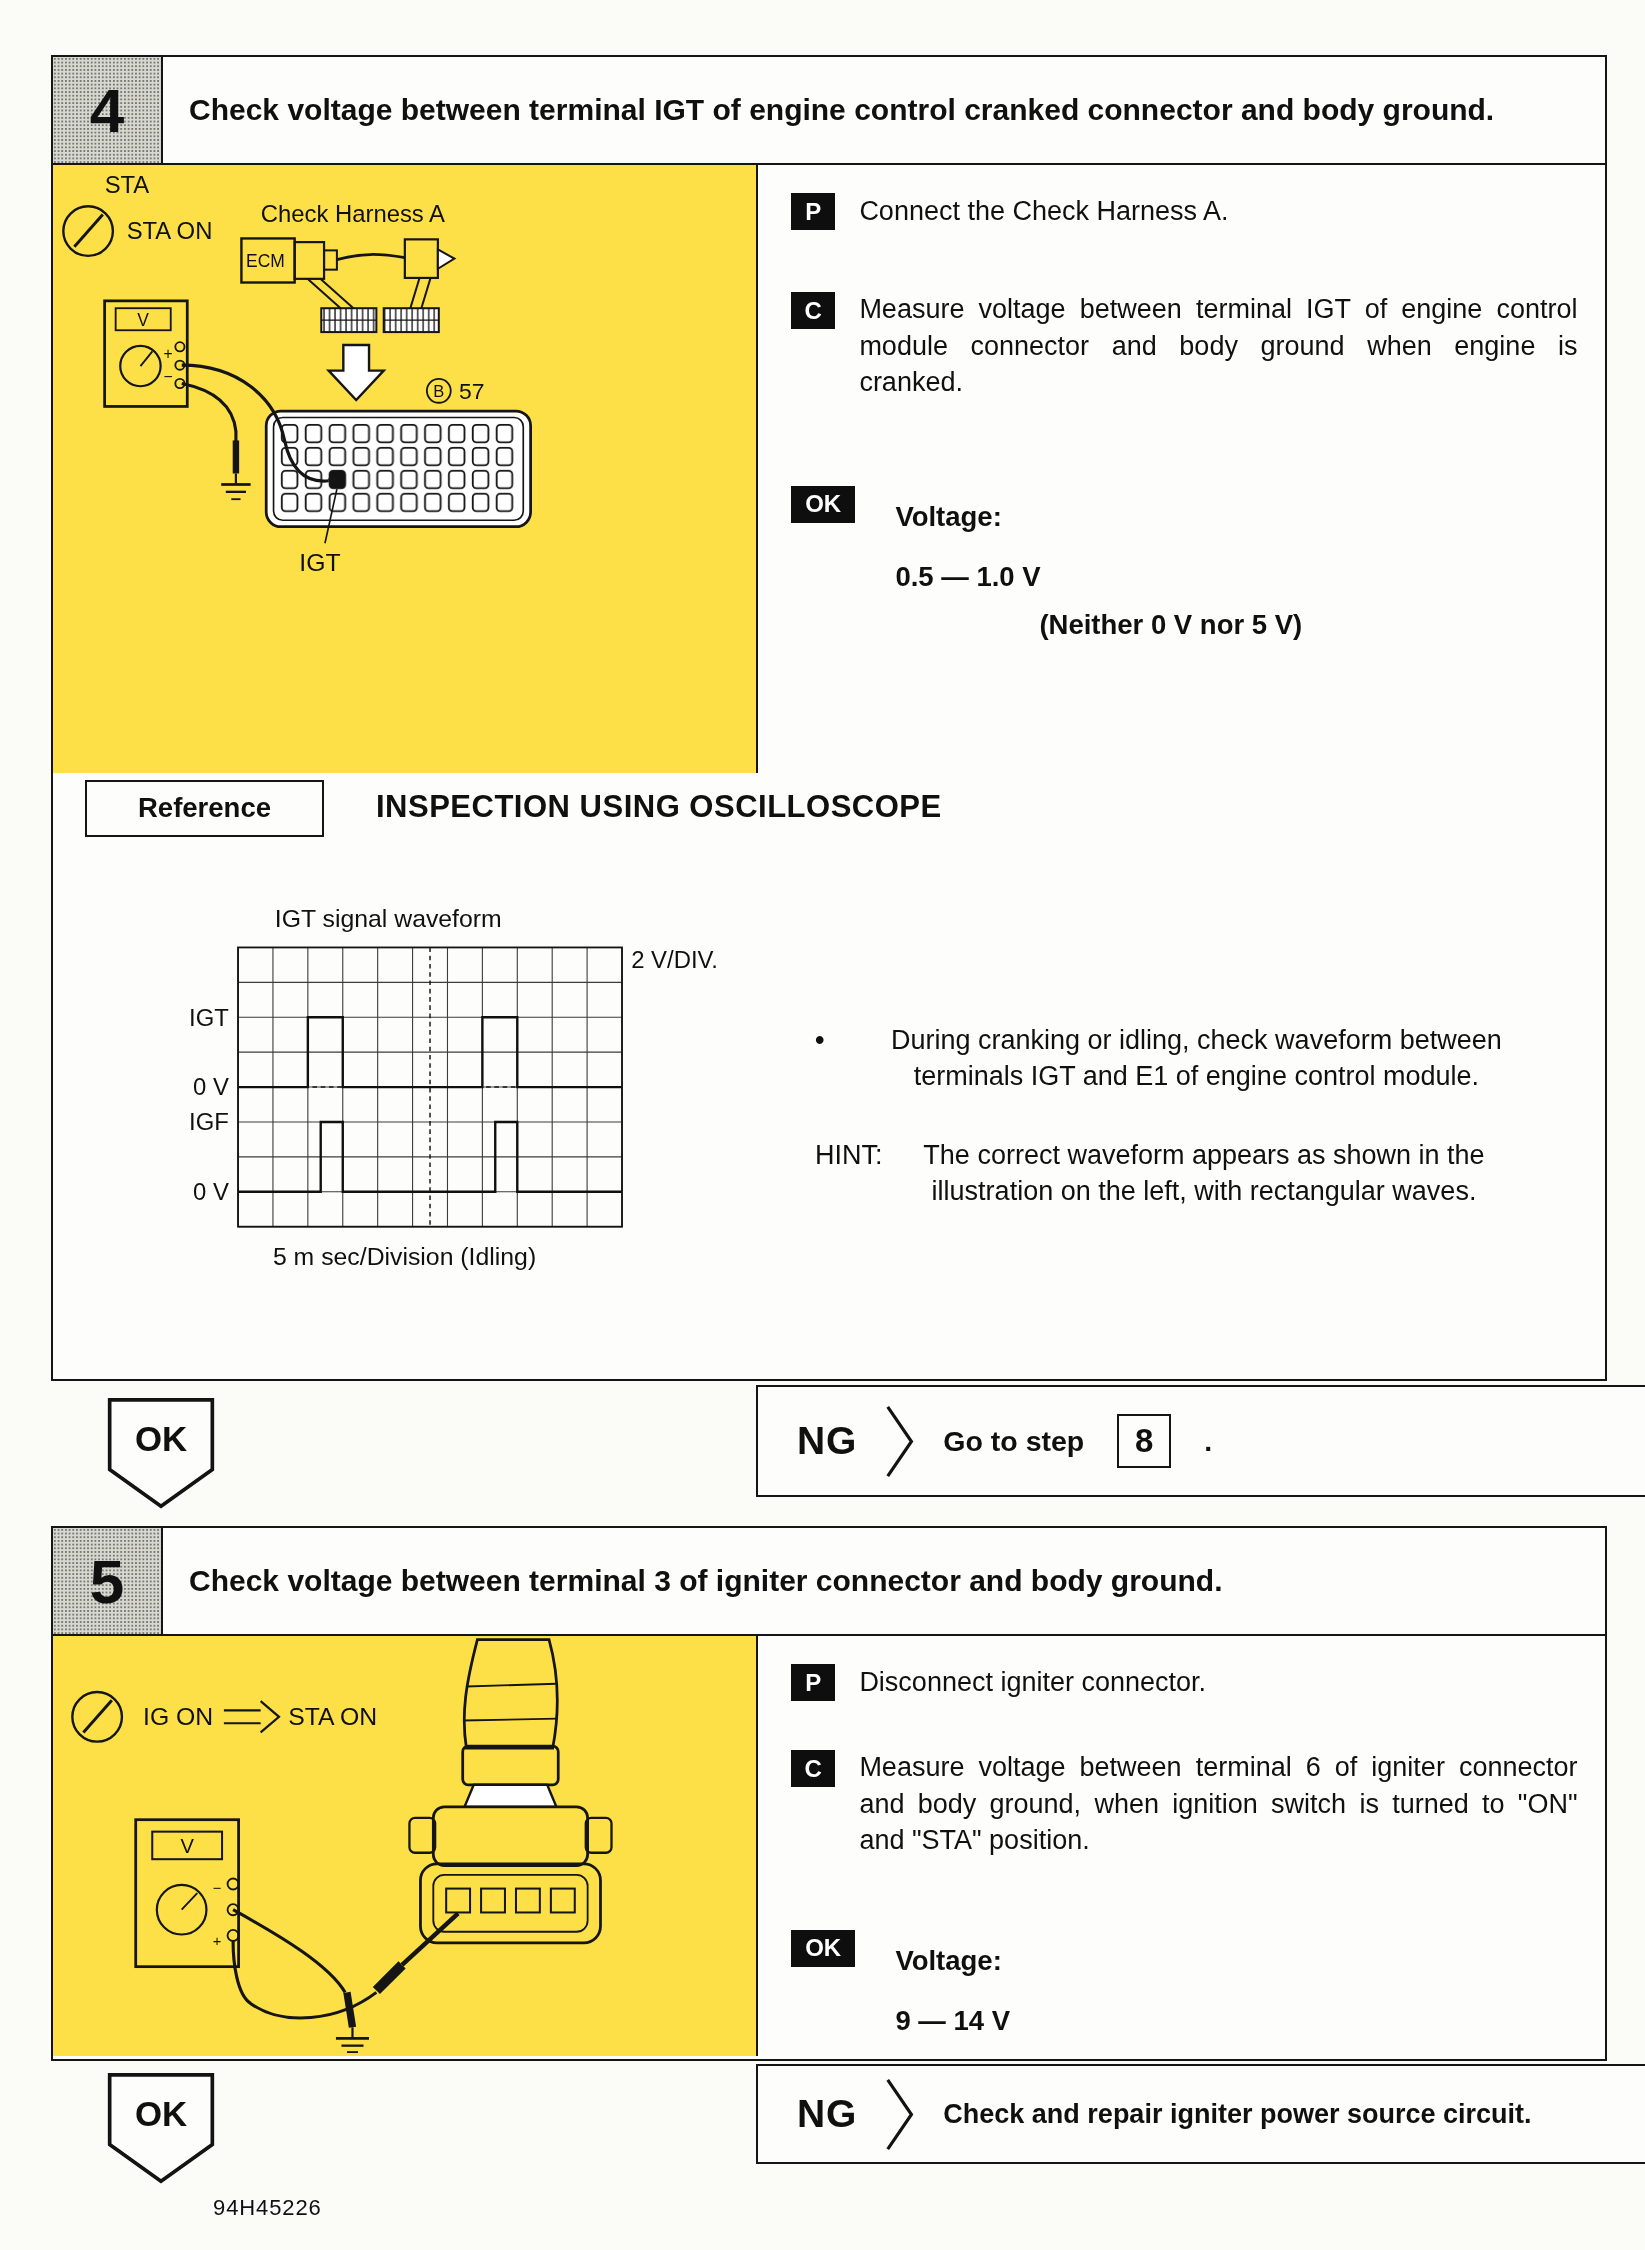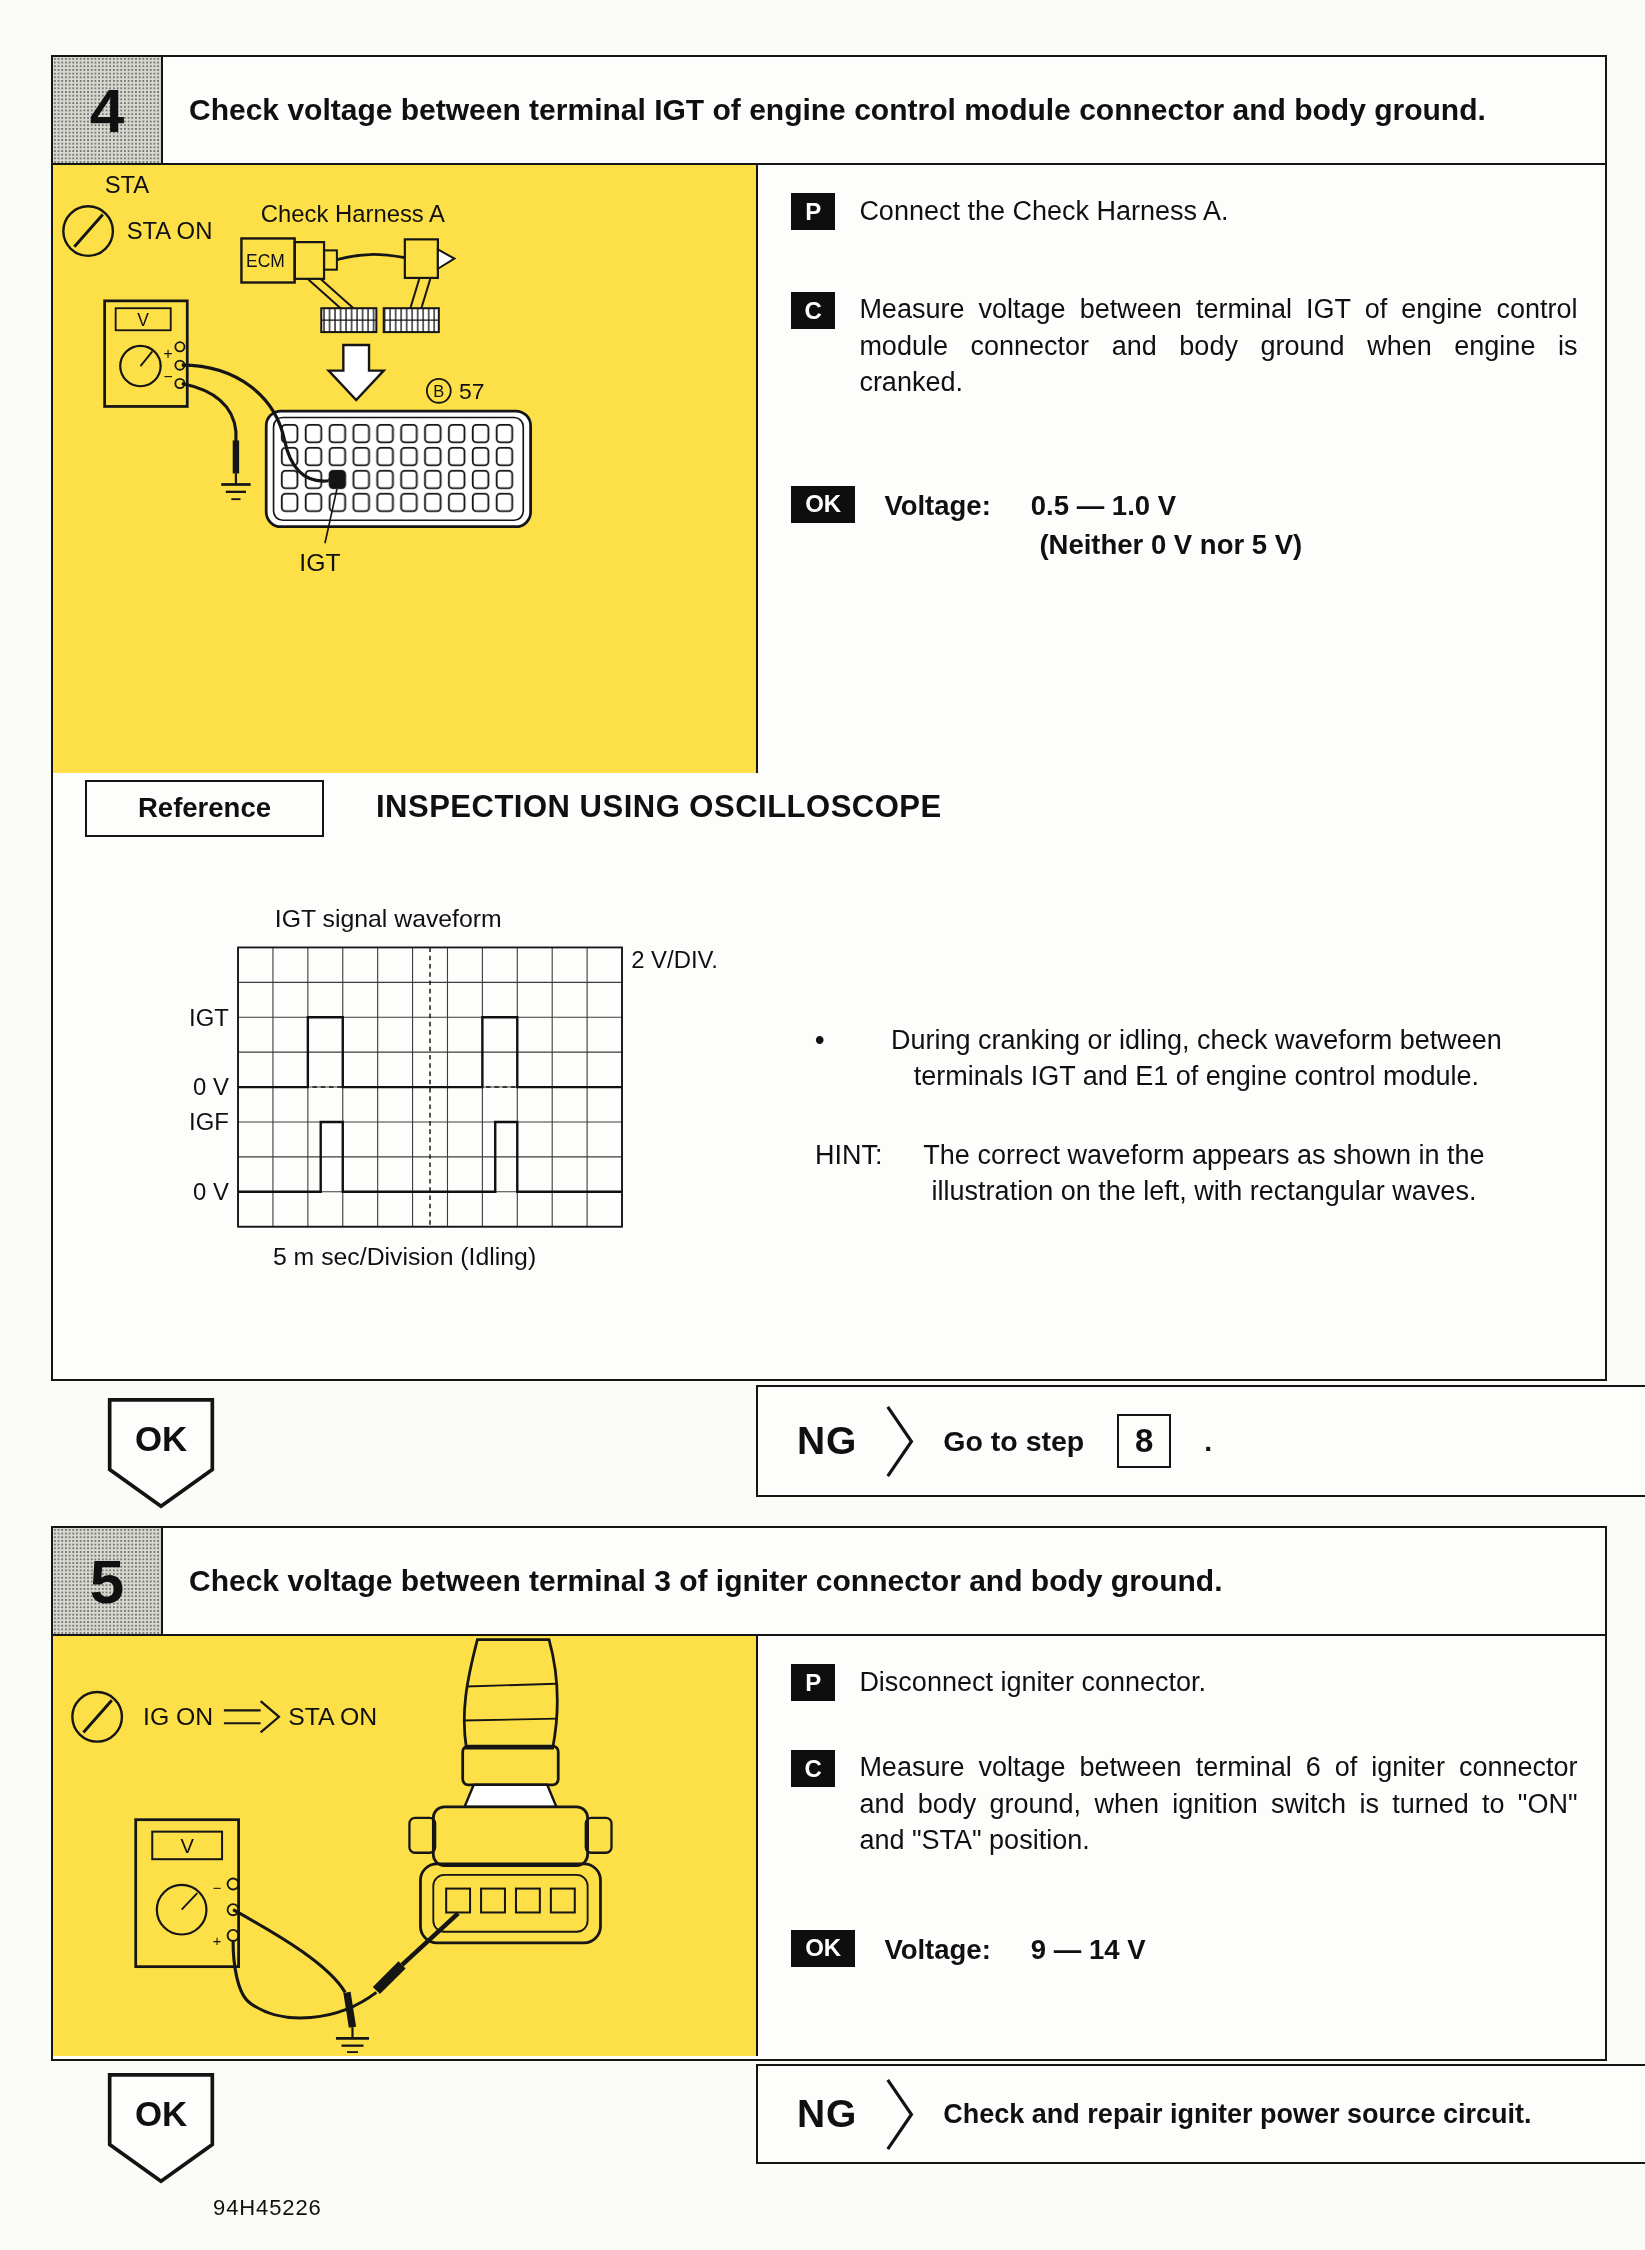--- a/index.html
+++ b/index.html
@@ -35,21 +35,21 @@
 
   .instr{display:flex;gap:24px;align-items:flex-start;}
   .tag{
     flex:0 0 auto;min-width:37px;height:37px;padding:0 3.7px;
     background:#0e0e0e;color:#fff;font-weight:bold;font-size:24px;
     display:flex;align-items:center;justify-content:center;margin-top:0.9px;
   }
   .tag.wide{min-width:57px;}
   .itext{margin:0;font-size:27px;line-height:1.35;max-width:735px;}
   .just{text-align:justify;}
-  .spec-line{margin:5px;font-size:27.5px;font-weight:bold;display:flex;gap:40px;}
+  .spec-line{margin:16px;font-size:27.5px;font-weight:bold;display:flex;gap:28px;flex-direction:column;}
   .spec-note{margin:7.3px 0 0 160px;font-size:27.5px;font-weight:bold;}
 
   .mt-c4{margin-top:61px;} .mt-ok4{margin-top:84px;}
   .mt-c5{margin-top:48px;} .mt-ok5{margin-top:70px;}
 
   
   .ref-section{position:absolute;left:0;right:0;bottom:0;text-align:center;}
   .ref-label-box{
     position:absolute;left:32px;top:3.7px;width:235px;height:53px;
     border:2.8px solid #151515;display:flex;align-items:center;justify-content:center;
@@ -85,21 +85,21 @@
   svg text{font-family:"Liberation Sans",sans-serif;fill:#101010;}
   .sline{stroke:#151515;fill:none;}
 </style>
 </head>
 <body>
 
 <section class="box" style="left:51px;top:55px;width:1552px;height:1322px;">
 
   <div class="step-hdr">
     <div class="num-tile">4</div>
-    <div class="step-title">Check voltage between terminal IGT of engine control module connector and body ground.</div>
+    <div class="step-title">Check voltage between terminal IGT of engine control cranked connector and body ground.</div>
   </div>
 
   <div class="step-body" style="top:108px;height:608px;">
 
     <div class="diagram-panel">
       <svg width="700" height="605" viewBox="0 0 762 659">
         <defs>
           <pattern id="pinsSmall" x="292" y="156" width="6" height="26" patternUnits="userSpaceOnUse">
             <rect width="6" height="26" fill="#fff"></rect>
             <line x1="3" y1="0" x2="3" y2="26" stroke="#2a2a2a" stroke-width="1.6"></line>

